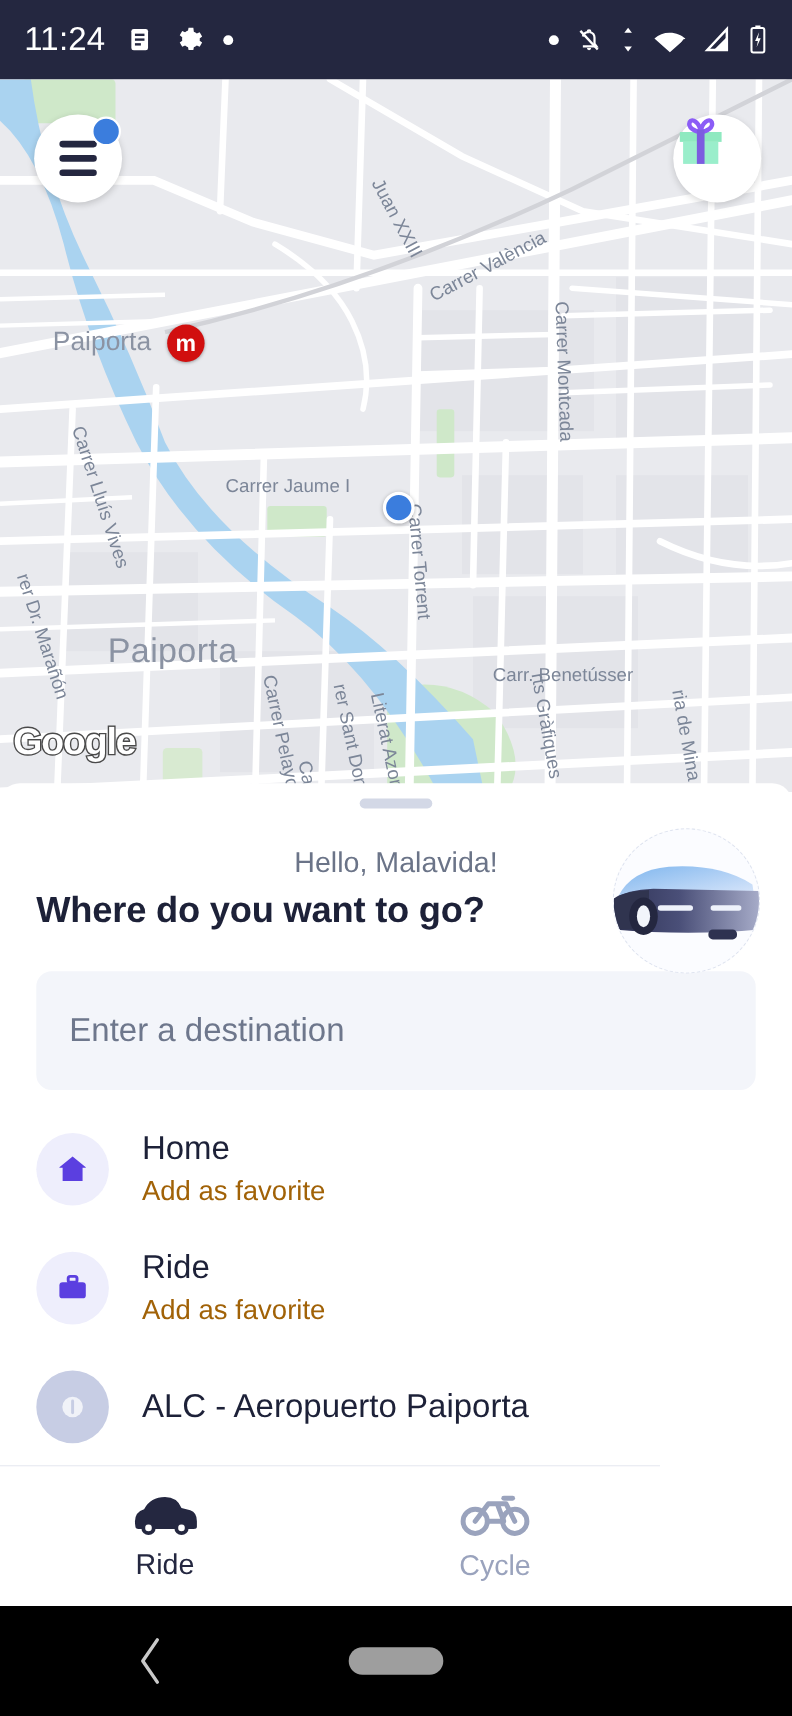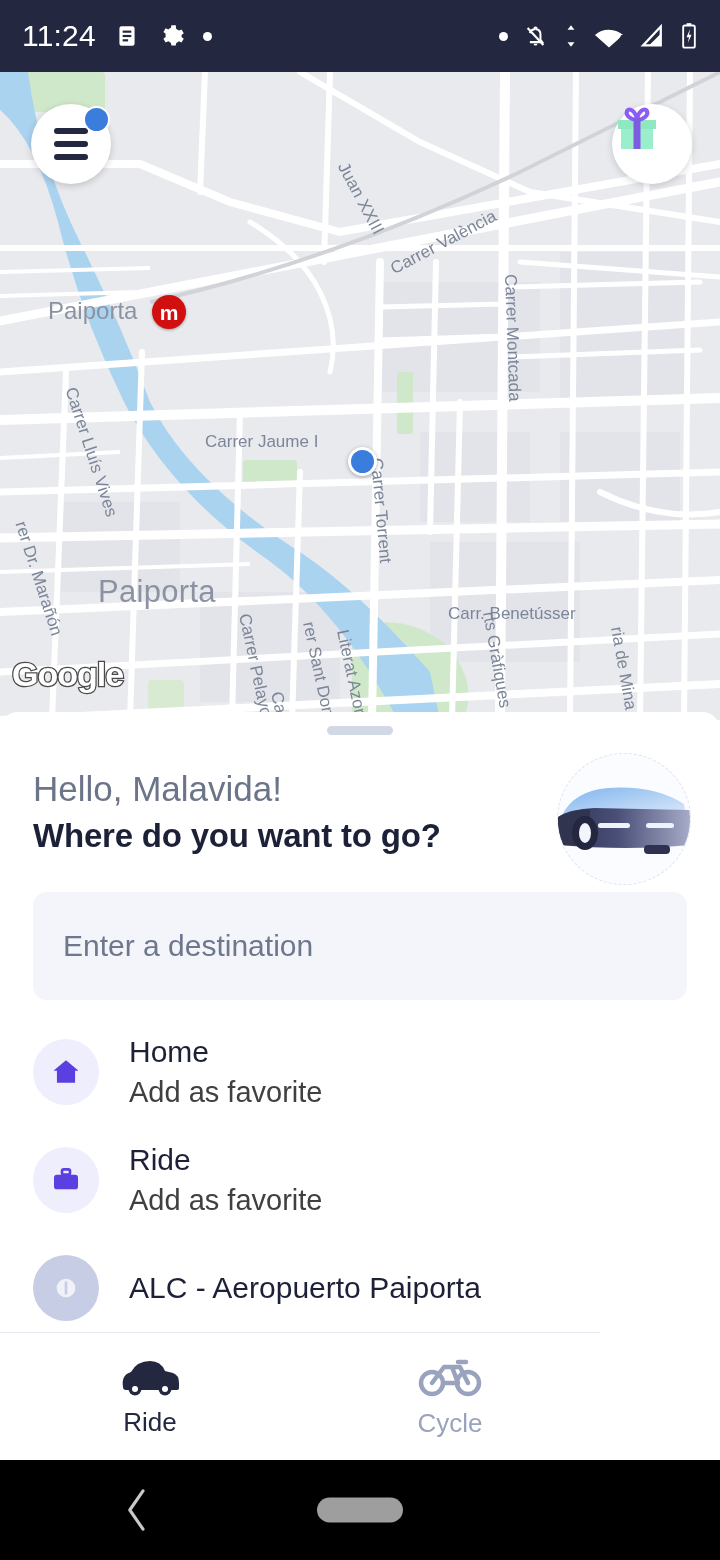--- a/index.html
+++ b/index.html
@@ -50,39 +50,39 @@
     -webkit-text-stroke:2.5px #4a4a4a; paint-order:stroke fill;
     font-family:"Liberation Sans", sans-serif; }
 
   
   .sheet { position:absolute; left:0; top:712px; width:720px; height:620px;
     background:#fff; border-radius:18px 18px 0 0; z-index:20; overflow:hidden; }
   .handle { width:66px; height:9px; border-radius:5px; background:#d3d8e6;
     margin:14px auto 0; }
 
   .greet-row { position:relative; padding:34px 33px 0; }
-  .greet { color:#6b7488; font-size:35px; }
+  .greet { color:#6b7488; font-size:26px;text-align:center; }
   .question { color:#1d2138; font-size:33px; font-weight:700; margin-top:8px; letter-spacing:-.2px; }
 
   .car-badge { position:absolute; right:29px; top:18px; width:134px; height:132px;
     border-radius:50%; border:1.5px dashed #dfe4f0; background:#fbfcff;
     display:flex; align-items:center; justify-content:center; overflow:hidden; }
 
   .dest-field { margin:37px 33px 0; height:108px; background:#f3f5fa;
     border-radius:14px; display:flex; align-items:center; padding:0 30px; cursor:text; }
   .dest-ph { color:#6e778c; font-size:30px; }
 
   .fav-list { margin-top:18px; }
   .fav-row { display:flex; align-items:center; padding:10px 33px; min-height:108px; cursor:pointer; }
   .fav-ic { width:66px; height:66px; border-radius:50%; background:#eeeefc;
     display:flex; align-items:center; justify-content:center; flex:0 0 66px; }
   .fav-ic.muted { background:#c7cde4; }
   .fav-txt { margin-left:30px; }
   .fav-title { color:#1d2138; font-size:30px; }
-  .fav-sub { color:#404040; font-size:29px; margin-top:7px; }
+  .fav-sub { color:#a16207; font-size:25px; margin-top:7px; }
 
   
   .tabbar { position:absolute; left:0; top:1332px; width:600px; height:128px;
     background:#fff; border-top:1.5px solid #e6e9f0; display:flex; z-index:40; }
   .tab { flex:1; display:flex; flex-direction:column; align-items:center;
     justify-content:center; gap:10px; cursor:pointer; }
   .tab-label { font-size:26px; }
   .tab.active .tab-label { color:#242740; }
   .tab.inactive .tab-label { color:#9aa3bd; }
 

